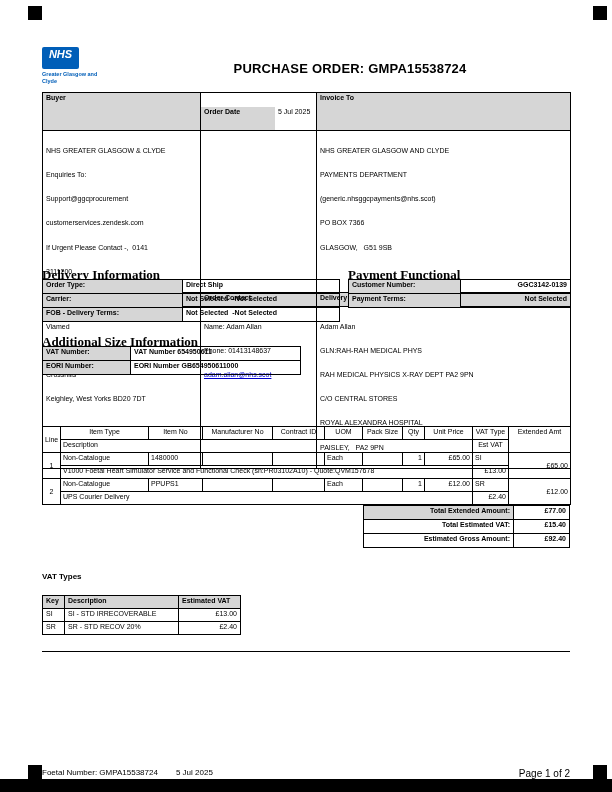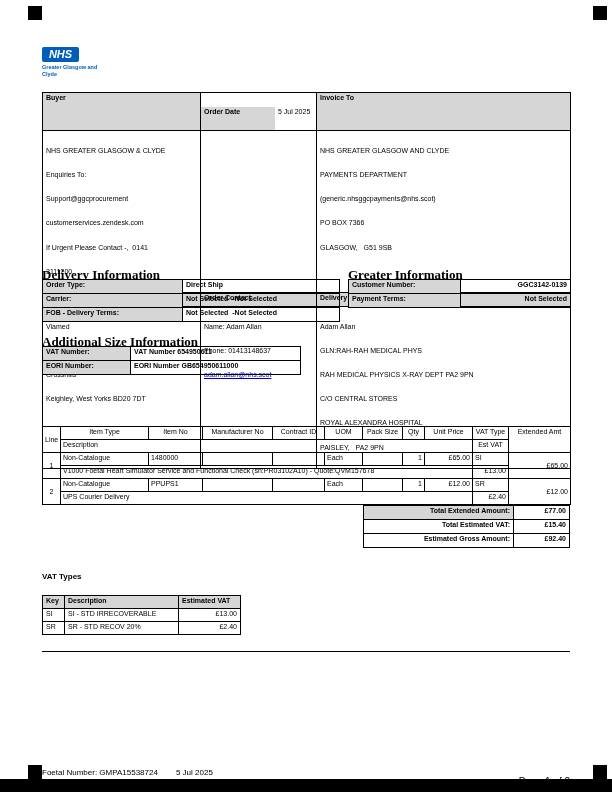--- a/index.html
+++ b/index.html
@@ -10,21 +10,21 @@
     overflow:hidden;
   }
   .mark { position:absolute; background:#000; }
   .mark-tl { left:28px; top:6px; width:14px; height:14px; }
   .mark-tr { left:593px; top:6px; width:14px; height:14px; }
   .mark-bl { left:28px; top:765px; width:14px; height:14px; }
   .mark-br { left:593px; top:765px; width:14px; height:14px; }
   .bottom-bar { left:0; top:779px; width:612px; height:13px; }
 
   .logo { position:absolute; left:42px; top:47px; width:70px; }
-  .nhs-box { width:37px; height:15px; background:#005EB8; color:#fff; font-weight:bold;
+  .nhs-box { width:37px; height:22px; background:#005EB8; color:#fff; font-weight:bold;
              font-style:italic; font-size:11px; line-height:15px; text-align:center; border-radius:2px; }
   .logo-sub { margin-top:2px; color:#005EB8; font-size:5.5px; font-weight:bold; line-height:1.25; width:58px; }
 
   .title { position:absolute; left:120px; top:61px; width:460px; text-align:center;
            font-size:13px; font-weight:bold; letter-spacing:0.2px; }
 
   table { border-collapse:collapse; table-layout:fixed; }
   td { border:1px solid #000; font-size:7px; padding:1px 3px; vertical-align:top;
        white-space:pre-wrap; overflow:hidden; }
   .hdr { background:#d6d6d6; font-weight:bold; }
@@ -69,38 +69,39 @@
   .vat-wrap { position:absolute; left:42px; top:572px; }
   .vat-h { font-size:8px; font-weight:bold; margin-bottom:14px; }
   .vat { width:198px; }
   .vat td { height:13px; }
   .vat .vh td { background:#d6d6d6; font-weight:bold; }
 
   .rule { position:absolute; left:42px; top:651px; width:528px; border-top:1.5px solid #000; }
 
   .footer-left { position:absolute; left:42px; top:768px; font-size:8px; }
   .f-date { margin-left:18px; }
-  .footer-right { position:absolute; right:42px; top:768px; font-size:10px;margin-top:8px; }
+  .footer-right { position:absolute; right:42px; top:768px; font-size:10px; }
 </style>
 </head>
 <body>
 
 <div class="page">
 
   <div class="mark mark-tl"></div>
   <div class="mark mark-tr"></div>
   <div class="mark mark-bl"></div>
   <div class="mark mark-br"></div>
   <div class="mark bottom-bar"></div>
 
   <div class="logo">
     <div class="nhs-box">NHS</div>
     <div class="logo-sub">Greater Glasgow and Clyde</div>
   </div>
 
+  <div class="title">PURCHASE ORDER: GMPA15538724</div>
 
   <table class="parties">
     <colgroup>
         <col style="width:158px">
         <col style="width:116px">
         <col style="width:254px">
       </colgroup>
     <tbody>
         <tr class="row-h">
       <td class="hdr">Buyer</td>
@@ -174,21 +175,21 @@
       <td class="lbl">Carrier:</td>
       <td class="val">Not Selected  -Not Selected</td>
     </tr>
     <tr>
       <td class="lbl">FOB - Delivery Terms:</td>
       <td class="val">Not Selected  -Not Selected</td>
     </tr>
   </tbody>
     </table>
 
-  <div class="sec-h h-payment">Greater Information</div>
+  <div class="sec-h h-payment">Payment Functional</div>
   <table class="info payment-info">
     <colgroup>
         <col style="width:112px">
         <col style="width:110px">
       </colgroup>
     <tbody>
         <tr>
       <td class="lbl">Customer Number:</td>
       <td class="val">GGC3142-0139</td>
     </tr>

